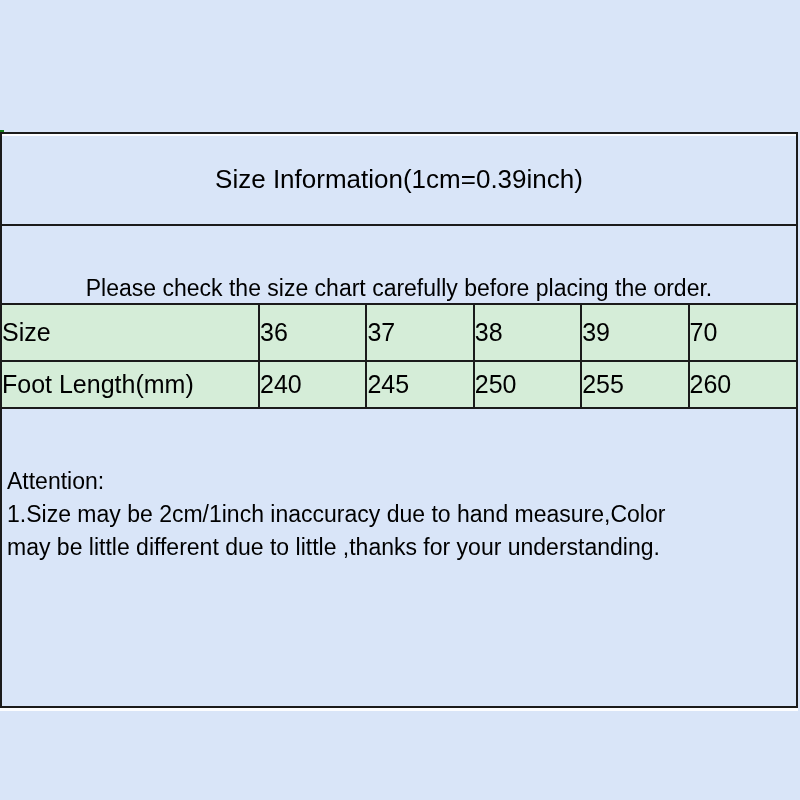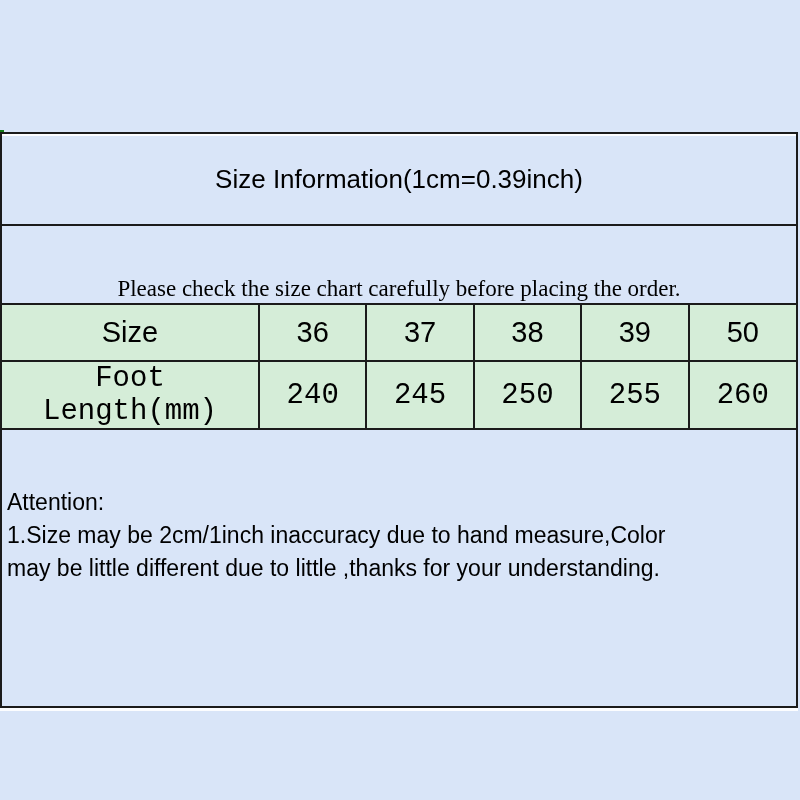--- a/index.html
+++ b/index.html
@@ -52,43 +52,42 @@
     font-size: 26px;
     letter-spacing: 0;
   }
   .notice-row {
     height: 77px;
     flex: 0 0 auto;
     display: flex;
     align-items: flex-end;
     justify-content: center;
     padding-bottom: 1px;
-    font-family: Liberation Serif, serif;
   }
   .notice-row .notice {
     font-size: 23px;
   }
   table.size-table {
     width: 100%;
     border-collapse: collapse;
     table-layout: fixed;
     border-top: 2px solid var(--line);
     border-bottom: 2px solid var(--line);
     flex: 0 0 auto;
   }
   table.size-table td {
     background: var(--table-green);
-    text-align: center;
+    text-align: left;
     vertical-align: middle;
-    font-size: 29px;
+    font-size: 25px;
   }
   table.size-table td + td { border-left: 2px solid var(--line); }
   table.size-table tr.row-divided td { border-top: 2px solid var(--line); }
   table.size-table tr:nth-child(1) td { height: 57px; }
-  table.size-table tr:nth-child(2) td { height: 66px; font-family: Liberation Mono, monospace; }
+  table.size-table tr:nth-child(2) td { height: 47px; }
   .attention {
     flex: 1 1 auto;
     padding: 56px 4px 0 5px;
     font-size: 23px;
     line-height: 33px;
   }
   .attention .att-line { white-space: nowrap; }
 </style>
 </head>
 <body>
@@ -114,21 +113,21 @@
         <col>
         <col>
     </colgroup>
     <tbody>
       <tr>
         <td>Size</td>
         <td>36</td>
         <td>37</td>
         <td>38</td>
         <td>39</td>
-        <td>50</td>
+        <td>70</td>
       </tr>
       <tr class="row-divided">
         <td>Foot Length(mm)</td>
         <td>240</td>
         <td>245</td>
         <td>250</td>
         <td>255</td>
         <td>260</td>
       </tr>
     </tbody>

